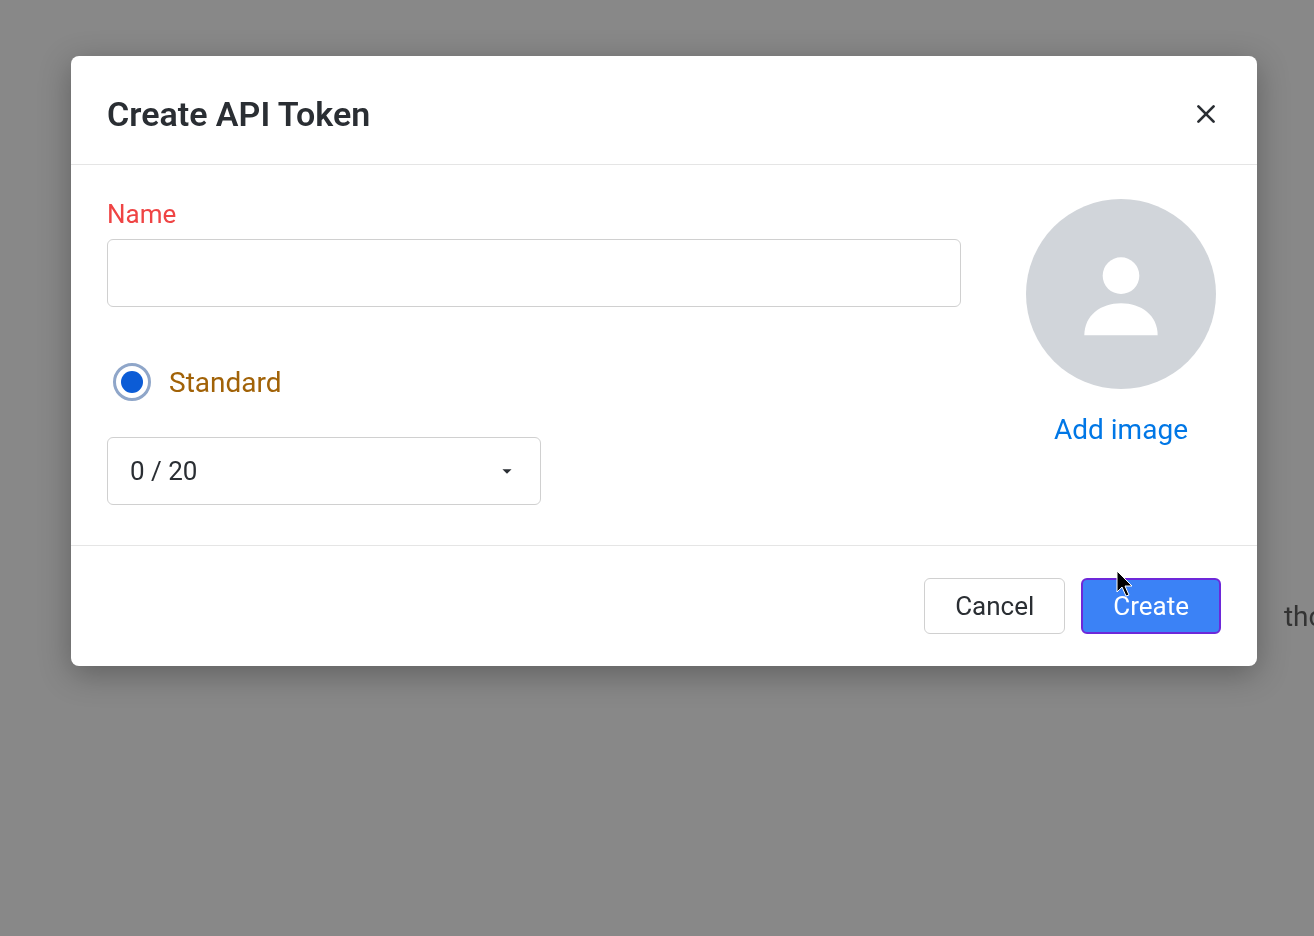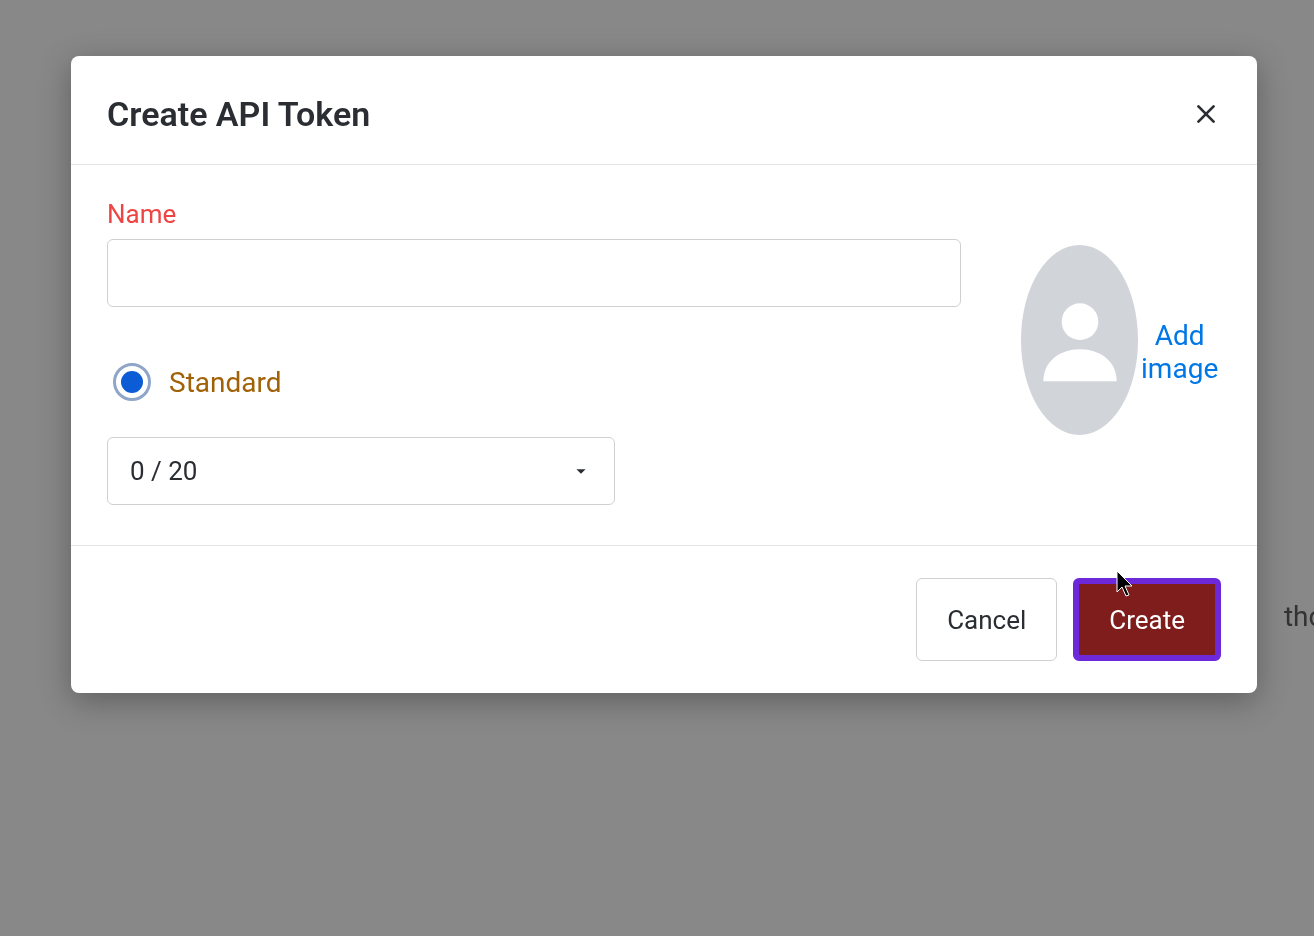--- a/index.html
+++ b/index.html
@@ -62,21 +62,21 @@
       display: flex;
       padding: 34px 36px 40px 36px;
       gap: 60px;
     }
     .form-col {
       flex: 1;
     }
     .image-col {
       width: 200px;
       display: flex;
-      flex-direction: row;
+      flex-direction: column;
       align-items: center;
       padding-top: 0;
     }
     .field-label {
       font-size: 26px;
       color: #ef4444;
       margin-bottom: 10px;
       display: block;
     }
     .text-input {
@@ -122,21 +122,21 @@
       width: 22px;
       height: 22px;
       border-radius: 50%;
       background: #0c5cd6;
     }
     .radio-label {
       font-size: 28px;
       color: #a16207;
     }
     .scopes-select {
-      width: 508px;
+      width: 434px;
       height: 68px;
       border: 1px solid #d0d0d0;
       border-radius: 6px;
       display: flex;
       align-items: center;
       justify-content: space-between;
       padding: 0 22px;
       cursor: pointer;
       background: #fff;
     }
@@ -171,37 +171,37 @@
       text-align: center;
     }
     .modal-footer {
       border-top: 1px solid #e5e5e5;
       display: flex;
       justify-content: flex-end;
       gap: 16px;
       padding: 32px 36px;
     }
     .btn {
-      height: 83px;
+      height: 56px;
       padding: 0 30px;
       border-radius: 6px;
       font-size: 26px;
       cursor: pointer;
       display: flex;
       align-items: center;
       justify-content: center;
     }
     .btn-cancel {
       background: #fff;
       border: 1px solid #d0d0d0;
       color: #2a2e33;
     }
     .btn-create {
-      background: #7f1d1d;
-      border: 6px solid #6d28d9;
+      background: #3b82f6;
+      border: 2px solid #6d28d9;
       color: #fff;
     }
     .cursor {
       position: absolute;
       left: 1115px;
       top: 570px;
       pointer-events: none;
     }
     .cursor svg {
       width: 22px;

